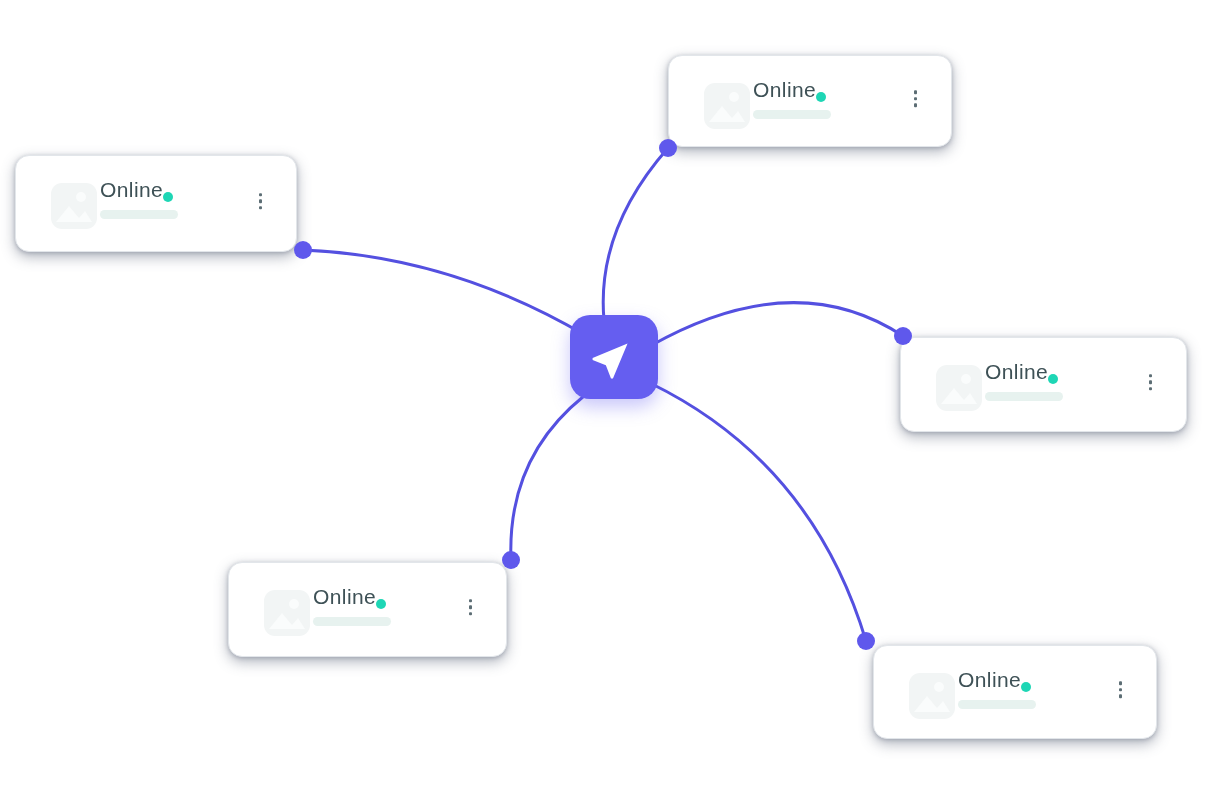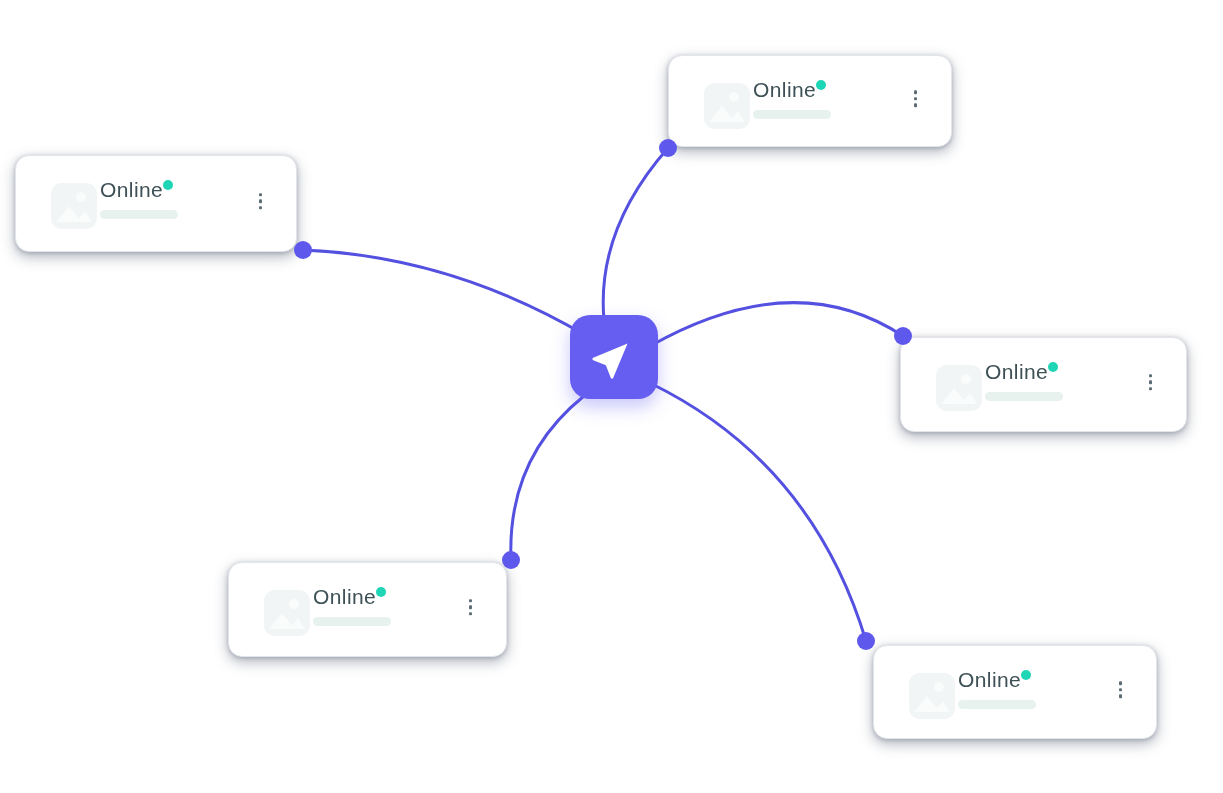--- a/index.html
+++ b/index.html
@@ -57,21 +57,21 @@
   .card-bottom-right{left:873px;top:645px;width:282px;height:92px;}
 
   .avatar{
     position:absolute;left:34px;top:24px;width:48px;height:52px;
   }
   .card-body{
     position:absolute;left:84px;top:22px;
     display:flex;flex-direction:column;
   }
   .status-row{
-    display:flex;align-items:flex-start;
+    display:flex;align-items:flex-end;
   }
   .status-label{
     font-size:21px;
     font-weight:500;
     letter-spacing:.4px;
     color:var(--label-text);
     line-height:1.15;
   }
   .status-dot{
     width:10px;height:10px;border-radius:50%;

